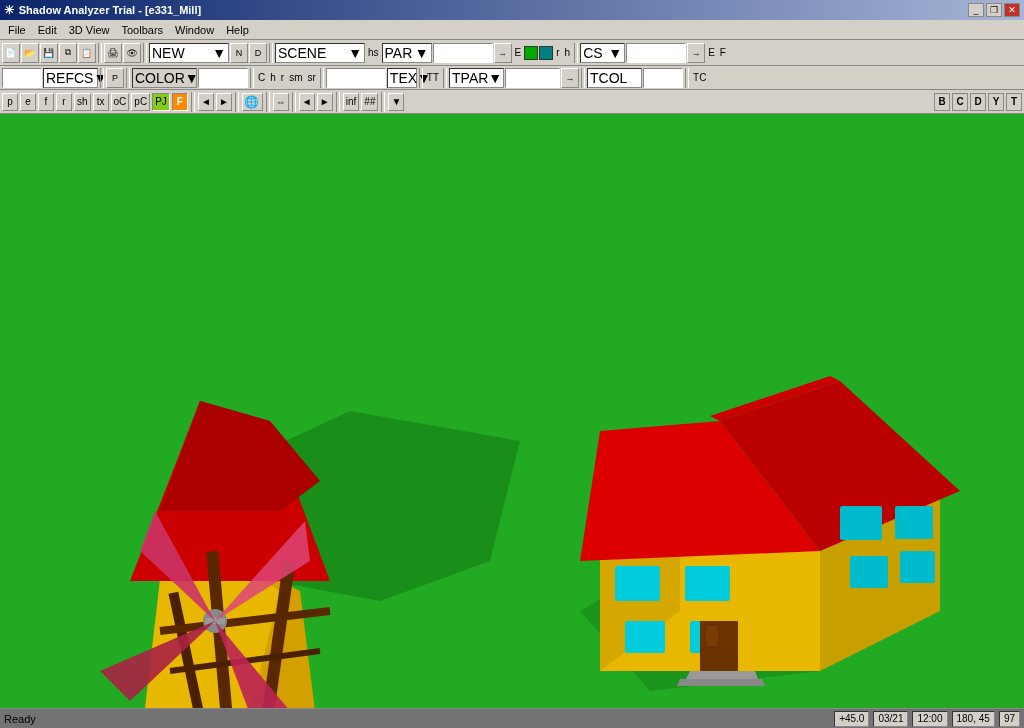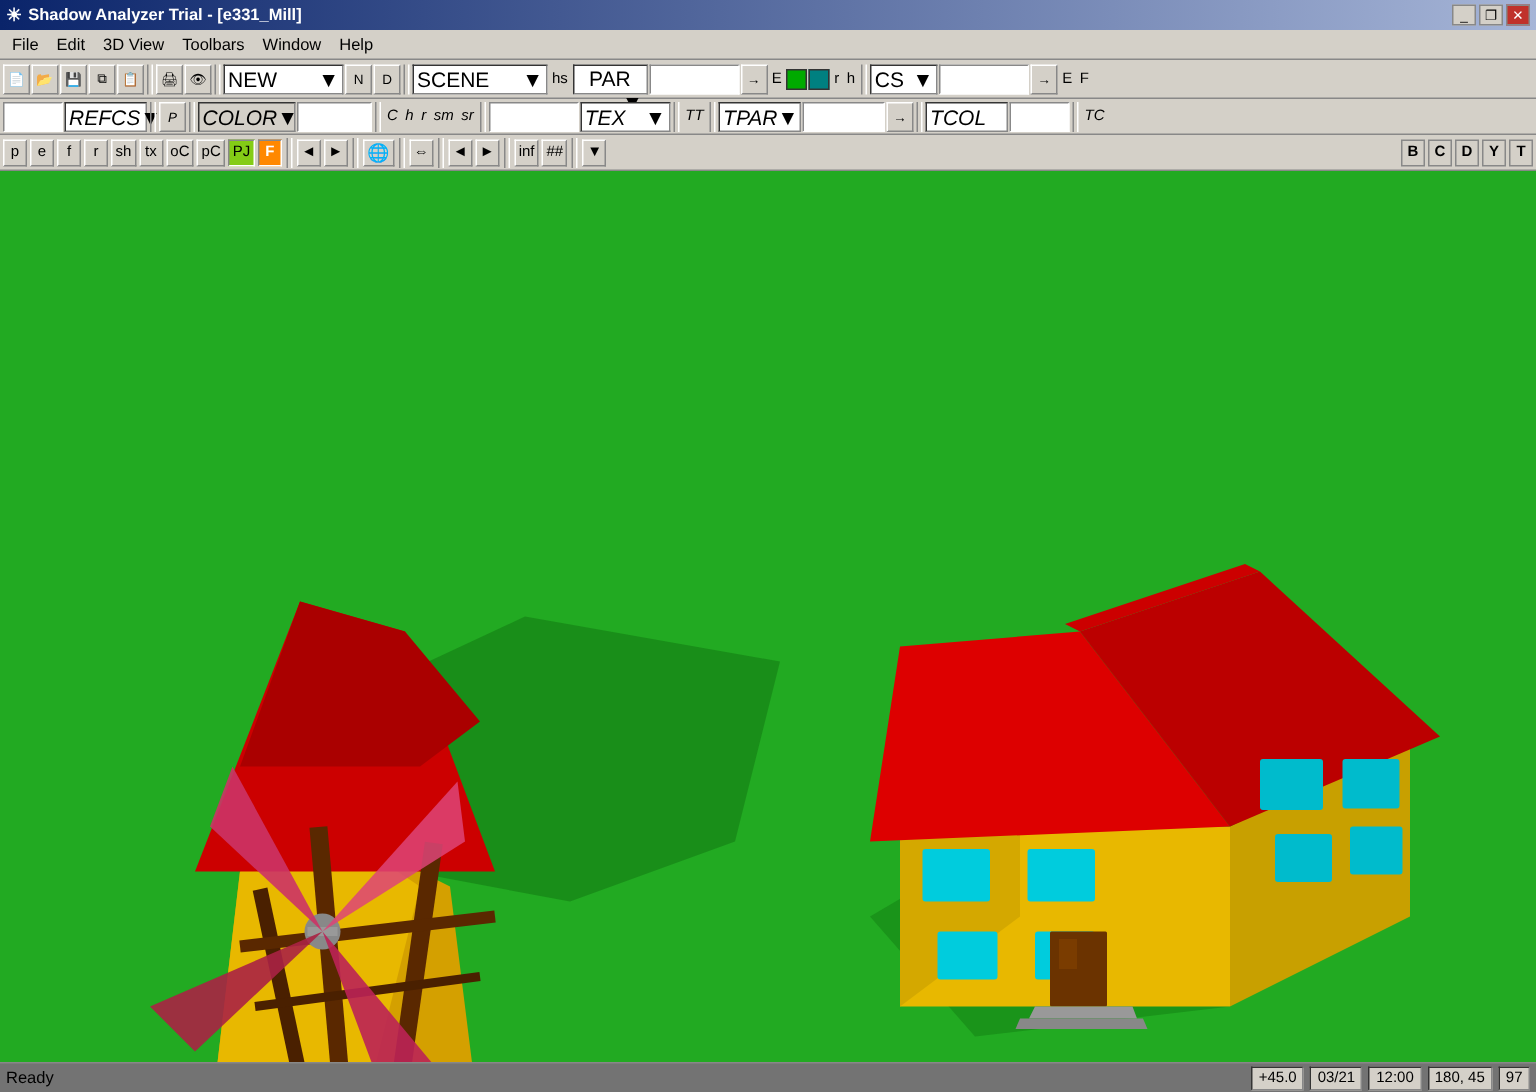--- a/index.html
+++ b/index.html
@@ -71,21 +71,20 @@
 
     
     .toolbar2 {
       background: #d4d0c8;
       height: 24px;
       display: flex;
       align-items: center;
       padding: 1px 2px;
       border-bottom: 1px solid #888;
       gap: 1px;
-      font-style: italic;
     }
 
     
     .toolbar3 {
       background: #d4d0c8;
       height: 24px;
       display: flex;
       align-items: center;
       padding: 1px 2px;
       border-bottom: 1px solid #888;
@@ -170,21 +169,21 @@
     <span style="margin-left:auto;">▼</span>
   </div>
   <div class="tb-btn">N</div>
   <div class="tb-btn">D</div>
   <div class="tb-separator"></div>
   <div class="tb-dropdown" style="width:90px;">
     <span>SCENE</span>
     <span style="margin-left:auto;">▼</span>
   </div>
   <div class="tb-label">hs</div>
-  <div class="tb-dropdown" style="width:50px;flex-direction:column;">
+  <div class="tb-dropdown" style="width:50px;">
     <span>PAR</span>
     <span style="margin-left:auto;">▼</span>
   </div>
   <div class="inset-input" style="width:60px;"></div>
   <div class="tb-btn">→</div>
   <div class="tb-label">E</div>
   <div class="color-green"></div>
   <div class="color-teal"></div>
   <div class="tb-label">r</div>
   <div class="tb-label">h</div>
@@ -214,21 +213,21 @@
   </div>
   <div class="inset-input" style="width:50px;"></div>
   <div class="tb-separator"></div>
   <div class="tb-label">C</div>
   <div class="tb-label">h</div>
   <div class="tb-label">r</div>
   <div class="tb-label">sm</div>
   <div class="tb-label">sr</div>
   <div class="tb-separator"></div>
   <div class="inset-input" style="width:60px;"></div>
-  <div class="tb-dropdown" style="width:60px;">
+  <div class="tb-dropdown" style="width:30px;">
     <span>TEX</span>
     <span style="margin-left:auto;">▼</span>
   </div>
   <div class="tb-separator"></div>
   <div class="tb-label">TT</div>
   <div class="tb-separator"></div>
   <div class="tb-dropdown" style="width:55px;">
     <span>TPAR</span>
     <span style="margin-left:auto;">▼</span>
   </div>

